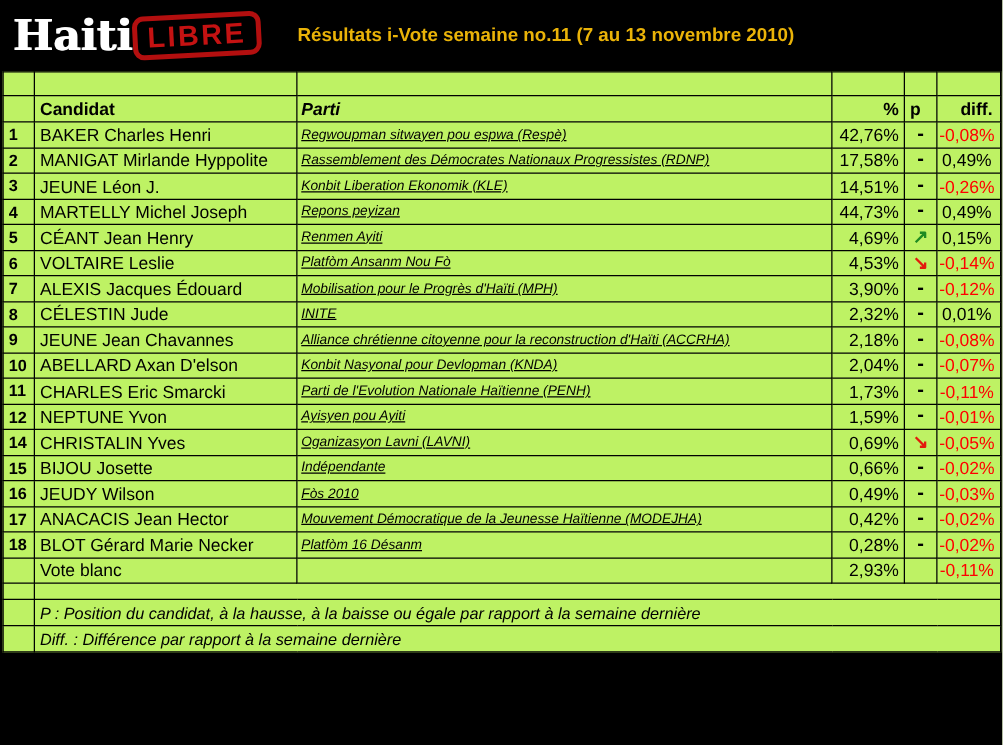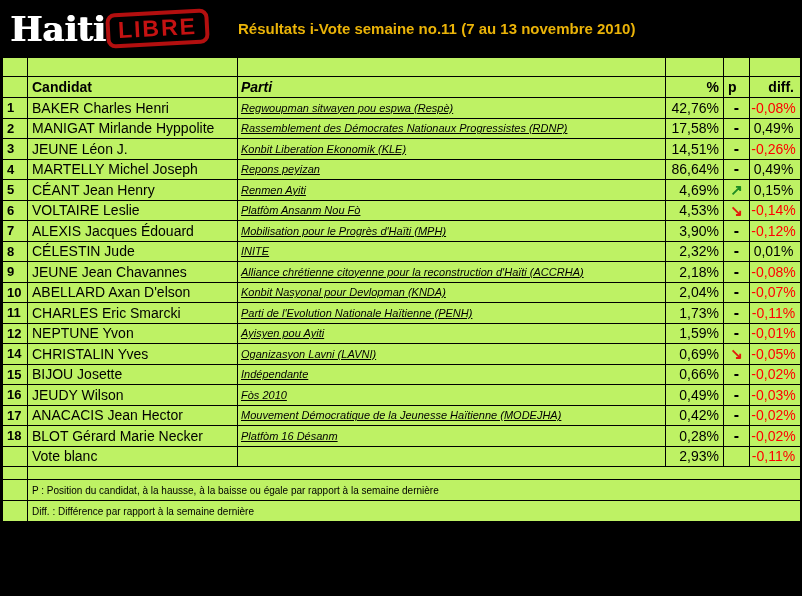--- a/index.html
+++ b/index.html
@@ -31,21 +31,21 @@
   .c-name{font-size:14px;padding-left:4px;}
   .c-party{font-style:italic;font-size:11px;padding-left:3px;text-decoration:underline;}
   .c-pct{font-size:14px;text-align:right;padding-right:4px;}
   .c-p{text-align:center;font-weight:bold;font-size:15px;line-height:1;}
   .c-diff{font-size:14px;text-align:center;padding-right:3px;}
 
   .neg{color:#FF0000;}
   .p-up{color:#1E8B22;}
   .p-down{color:#E31B0C;}
   .p-equal{font-size:16px;}
-  .note-text{font-size:10px;padding-left:4px;}
+  .note-text{font-style:italic;font-size:13px;padding-left:4px;}
 </style>
 </head>
 <body>
 
 <div class="page">
 
   <div class="banner">
     <div class="logo">
       <span class="logo-haiti">Haiti</span>
       <span class="logo-libre">LIBRE</span>
@@ -108,21 +108,21 @@
     <td class="c-party">Konbit Liberation Ekonomik (KLE)</td>
     <td class="c-pct">14,51%</td>
     <td class="c-p p-equal">-</td>
     <td class="c-diff neg">-0,26%</td>
   </tr>
 
   <tr class="data">
     <td class="c-rank">4</td>
     <td class="c-name">MARTELLY Michel Joseph</td>
     <td class="c-party">Repons peyizan</td>
-    <td class="c-pct">86,64%</td>
+    <td class="c-pct">44,73%</td>
     <td class="c-p p-equal">-</td>
     <td class="c-diff">0,49%</td>
   </tr>
 
   <tr class="data">
     <td class="c-rank">5</td>
     <td class="c-name">CÉANT Jean Henry</td>
     <td class="c-party">Renmen Ayiti</td>
     <td class="c-pct">4,69%</td>
     <td class="c-p p-up">↗</td>

